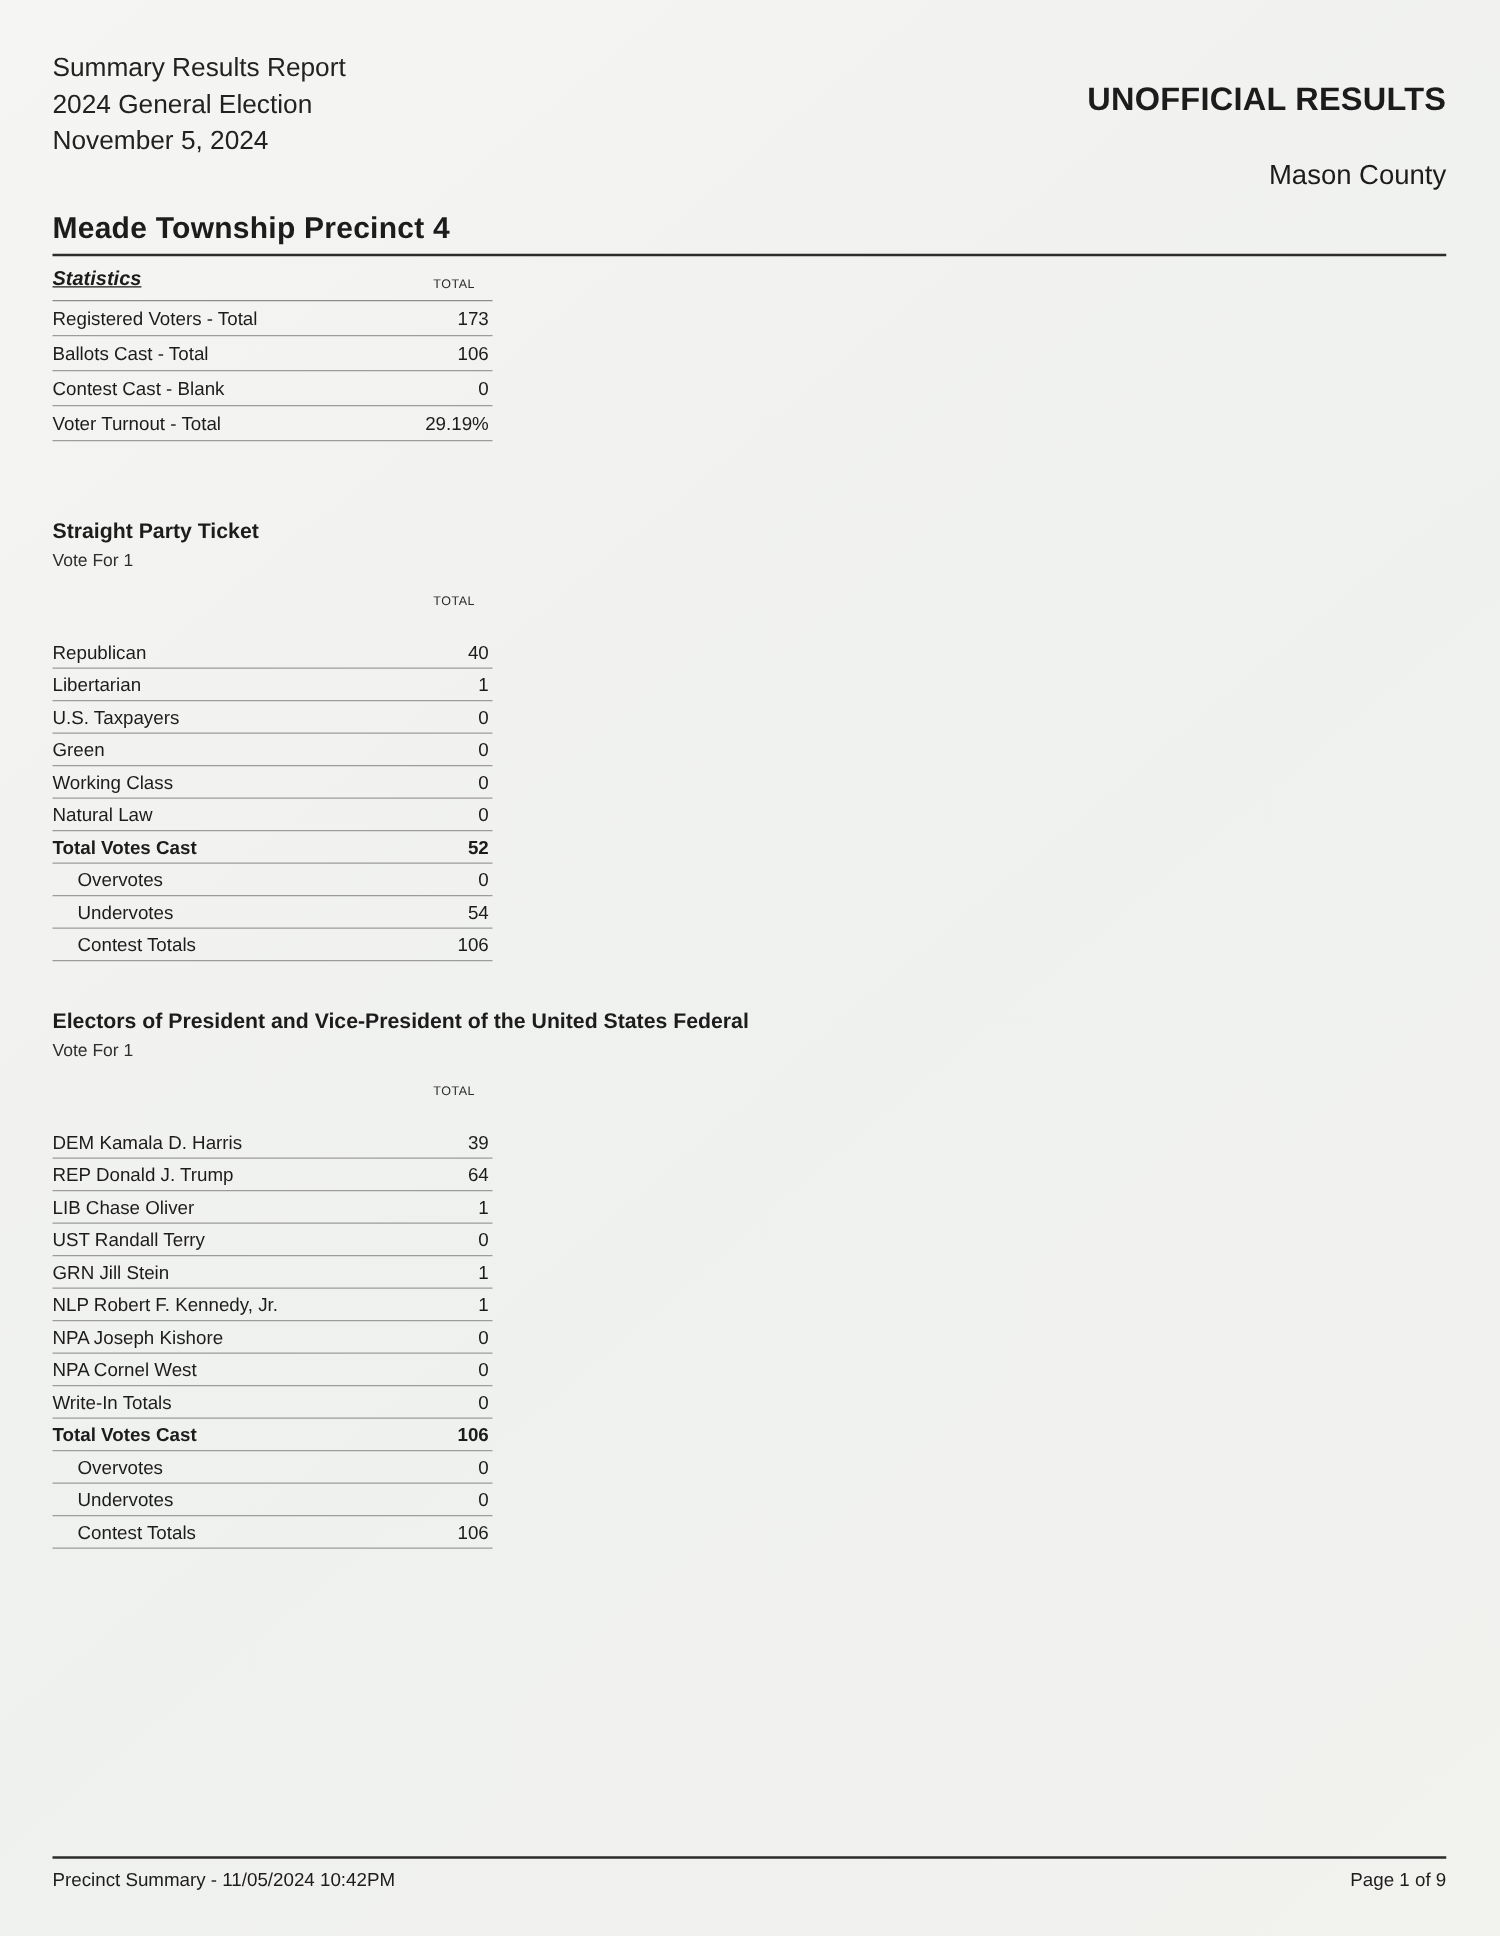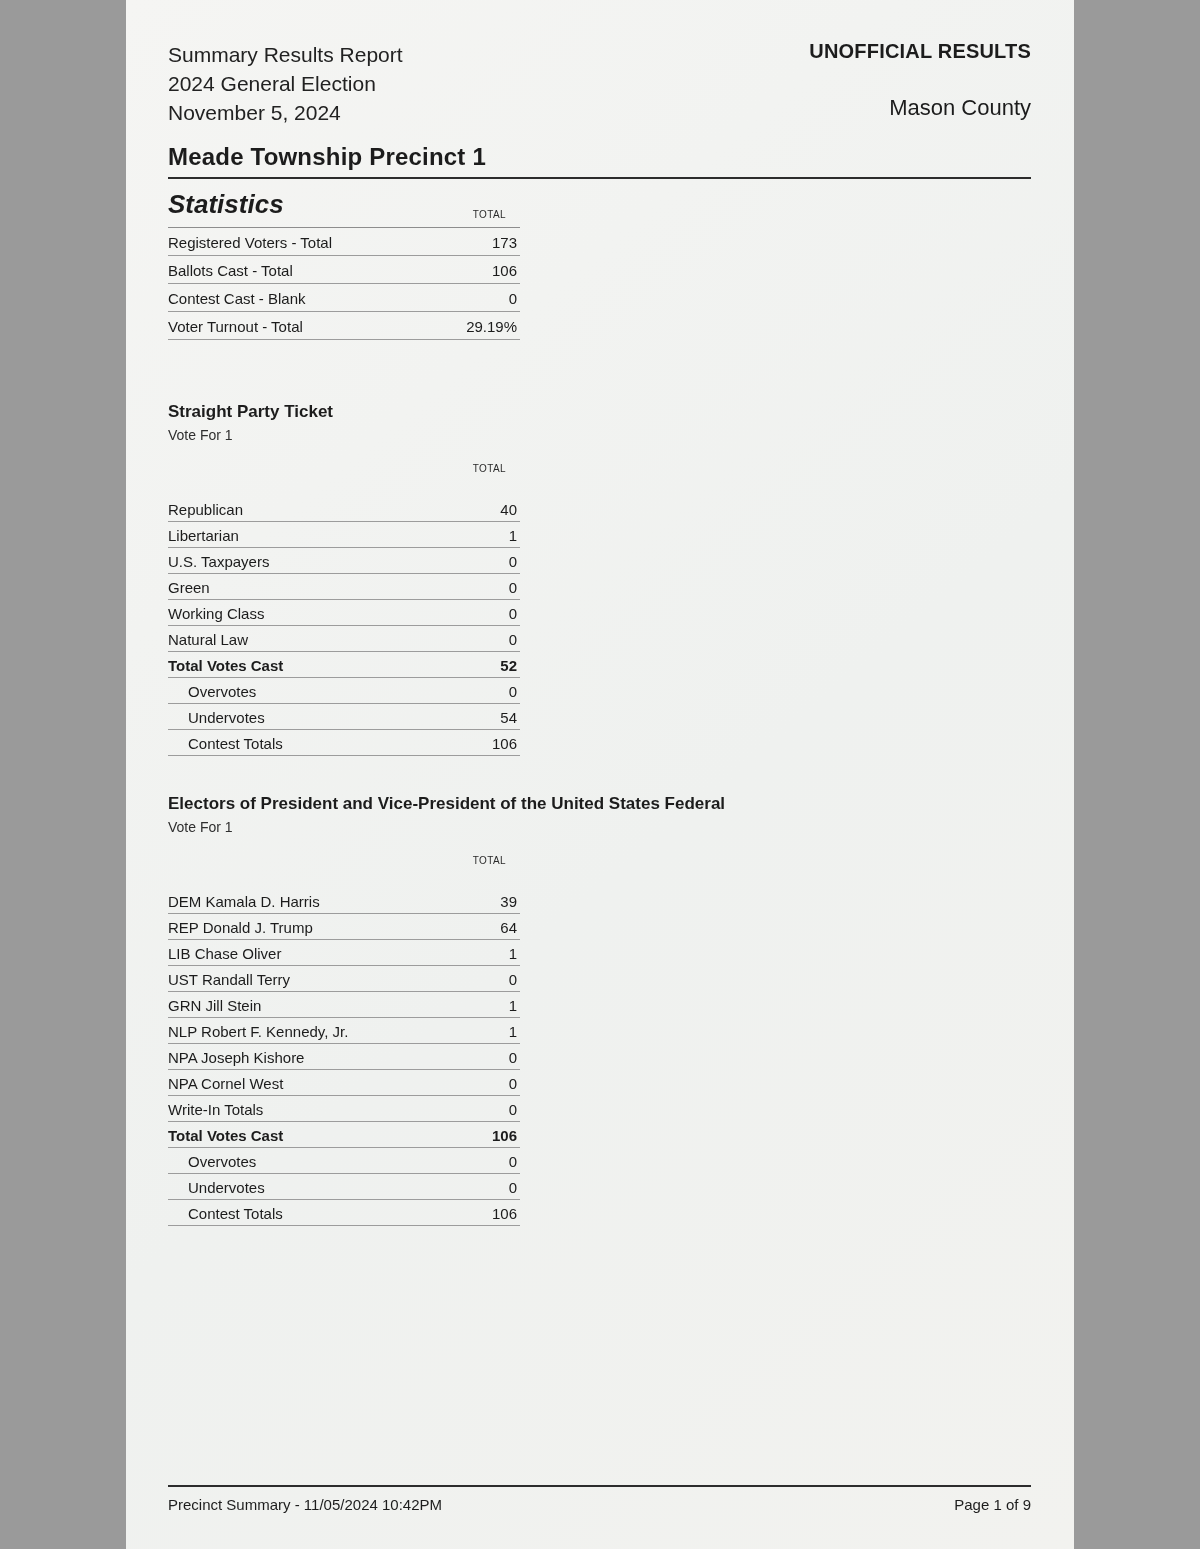--- a/index.html
+++ b/index.html
@@ -1,42 +1,42 @@
 <!DOCTYPE html>
 <html><head>
 <meta charset="utf-8">
 <style>
   * { margin: 0; padding: 0; box-sizing: border-box; }
   html, body { background: #9a9a9a; }
   body { font-family: "Liberation Sans", sans-serif; }
   .page {
     position: relative;
-    width: 948px;
+    width: 1200px;
     height: 1549px;
     margin: 0 auto;
     background: linear-gradient(140deg, #f5f5f3 0%, #eff1ef 55%, #f2f2ef 100%);
     color: #1c1c1c;
     padding: 40px 43px 0 42px;
     overflow: hidden;
   }
   .header { display: flex; justify-content: space-between; align-items: flex-start; }
   .h-left .h-line { font-size: 21px; line-height: 29px; color: #222; }
   .h-right { text-align: right; }
-  .status { font-size: 20px; font-weight: bold; letter-spacing: 0.2px; }
+  .status { font-size: 26px; font-weight: bold; letter-spacing: 0.2px; margin-top: 24px; }
   .county { font-size: 22px; margin-top: 32px; }
   .precinct {
     font-size: 24px; font-weight: bold; letter-spacing: 0.2px;
     margin-top: 16px; padding-bottom: 6px; border-bottom: 2px solid #2c2c2c;
   }
   .table { width: 352px; }
   .stats-head {
     display: flex; justify-content: space-between; align-items: flex-end;
     margin-top: 10px; padding-bottom: 7px; border-bottom: 1px solid #8d8d8d;
   }
-  .stats-title { font-size: 26px; font-weight: bold; font-style: italic; }
+  .stats-title { font-size: 16px; font-weight: bold; font-style: italic; text-decoration: underline; }
   .total-h { font-size: 10px; color: #2a2a2a; padding-right: 14px; letter-spacing: 0.4px; }
   .row {
     display: flex; justify-content: space-between; align-items: flex-end;
     height: 28px; padding-bottom: 4px; border-bottom: 1px solid #9c9c9c;
     font-size: 15px;
   }
   .c-row { height: 26px; padding-bottom: 3px; }
   .row .val { padding-right: 3px; }
   .row.bold { font-weight: bold; }
   .row.indent .lbl { padding-left: 20px; }
@@ -60,21 +60,21 @@
       <div class="h-line">Summary Results Report</div>
       <div class="h-line">2024 General Election</div>
       <div class="h-line">November 5, 2024</div>
     </div>
     <div class="h-right">
       <div class="status">UNOFFICIAL RESULTS</div>
       <div class="county">Mason County</div>
     </div>
   </div>
 
-  <div class="precinct">Meade Township Precinct 1</div>
+  <div class="precinct">Meade Township Precinct 4</div>
 
   <div class="table">
     <div class="stats-head">
       <span class="stats-title">Statistics</span>
       <span class="total-h">TOTAL</span>
     </div>
     <div class="row">
       <span class="lbl">Registered Voters - Total</span>
       <span class="val">173</span>
     </div>

